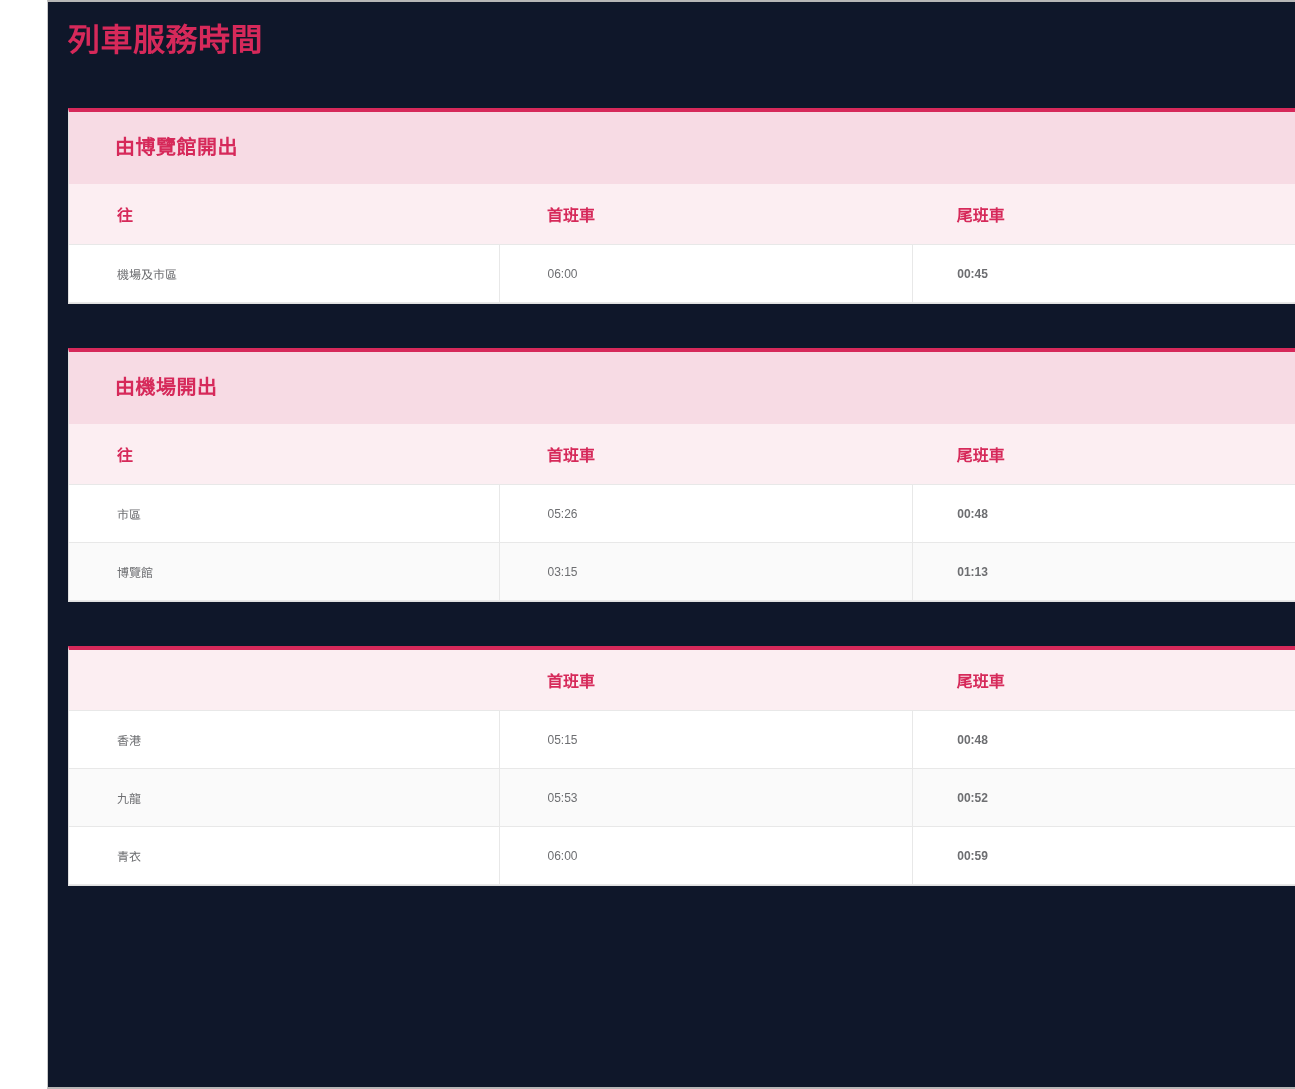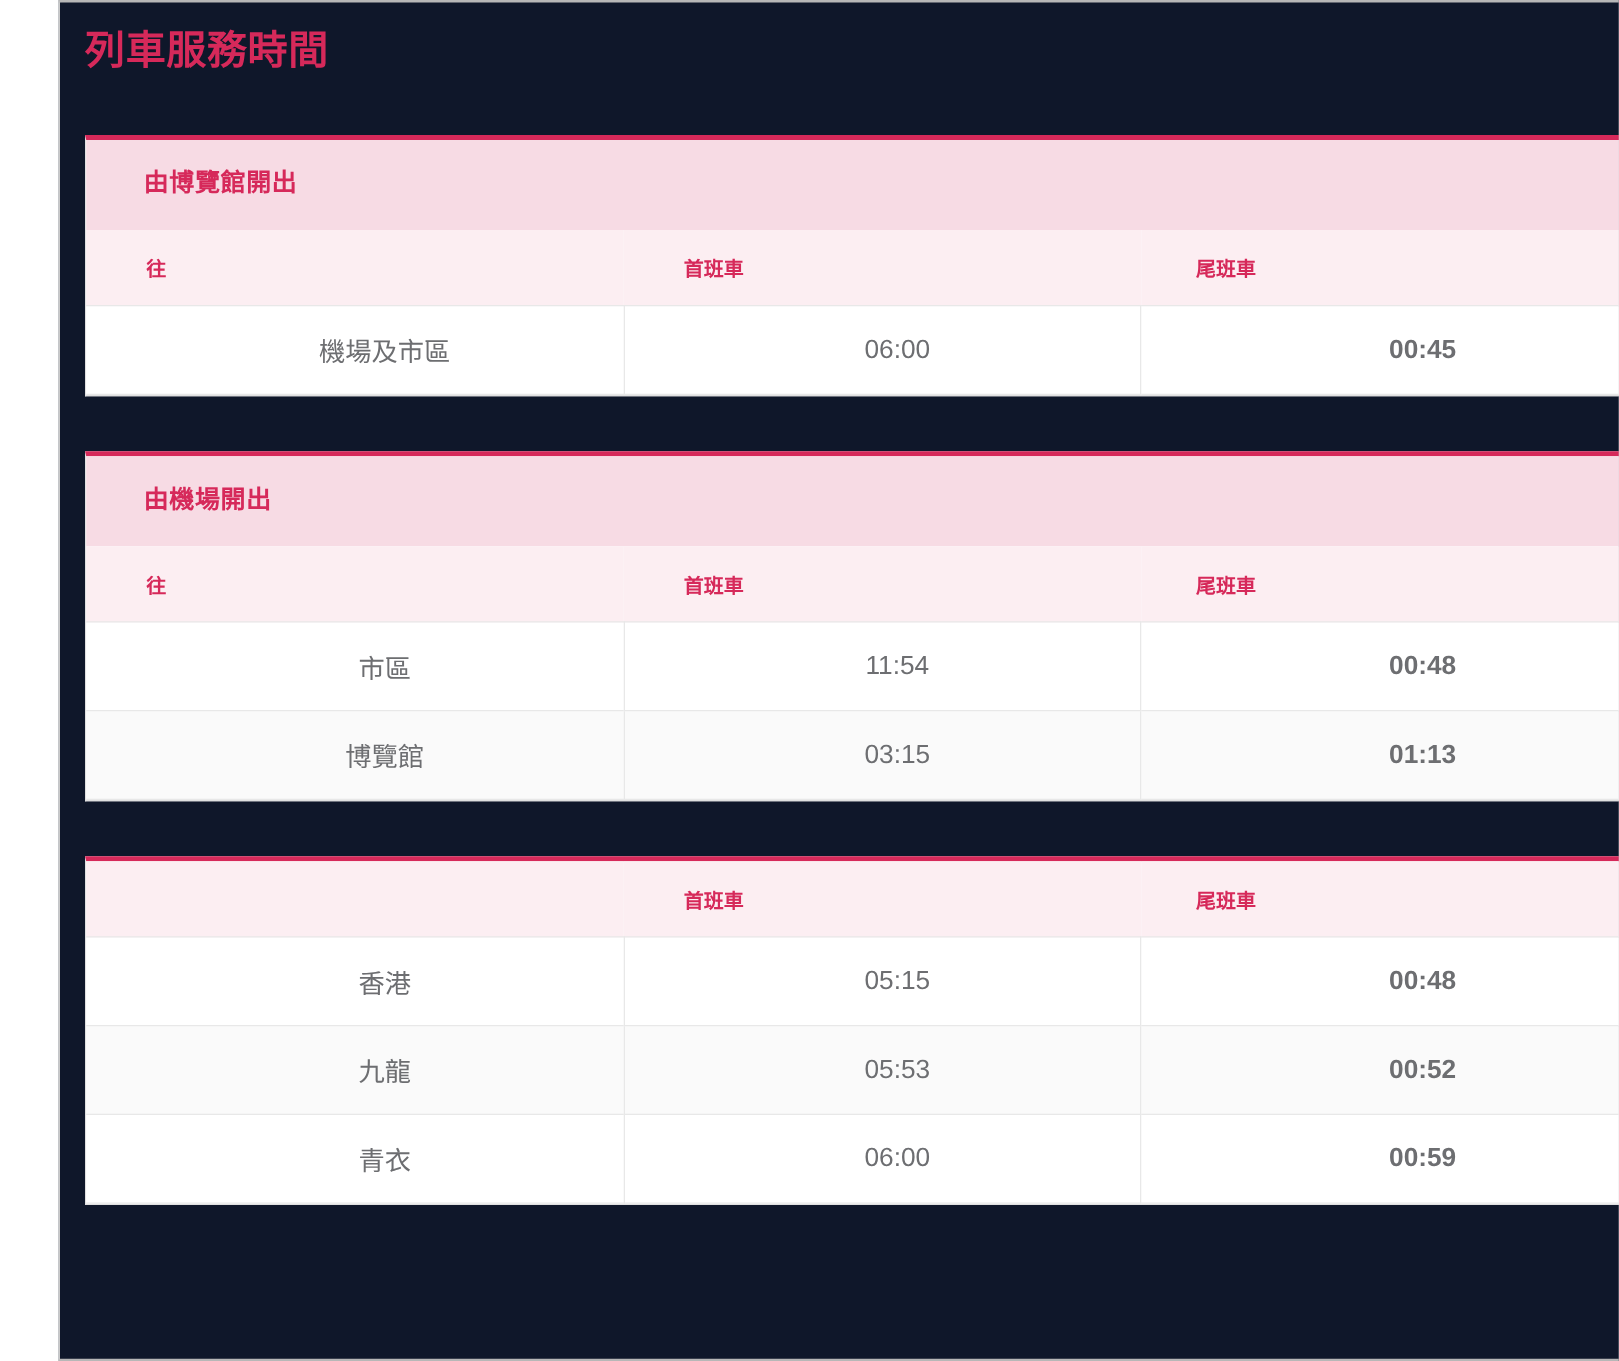--- a/index.html
+++ b/index.html
@@ -97,32 +97,32 @@
     border: none;
     vertical-align: middle;
   }
   table.sched thead th.h1 { padding-left: 48px; }
   table.sched thead th.h2 { padding-left: 48px; }
   table.sched thead th.h3 { padding-left: 44px; }
 
   table.sched tbody td {
     background: #ffffff;
     color: #6d6e71;
-    font-size: 21px;
+    font-size: 12px;
     font-weight: normal;
-    text-align: center;
+    text-align: left;
     padding: 20px 0 20px 0;
     height: 58px;
     box-sizing: border-box;
     border-top: 1px solid #e8e8e8;
     border-right: 1px solid #e8e8e8;
     vertical-align: middle;
   }
   table.sched tbody td.d1 { padding-left: 48px; }
-  table.sched tbody td.d2 { padding-left: 24px; }
+  table.sched tbody td.d2 { padding-left: 48px; }
   table.sched tbody td.d3 { padding-left: 44px; border-right: none; font-weight: bold; }
 
   table.sched tbody tr:nth-child(even) td {
     background: #fafafa;
   }
 
   table.sched tbody tr:last-child td {
     border-bottom: 1px solid #e8e8e8;
   }
 </style>
@@ -171,21 +171,21 @@
         <thead>
           <tr>
             <th class="h1">往</th>
             <th class="h2">首班車</th>
             <th class="h3">尾班車</th>
           </tr>
         </thead>
         <tbody>
           <tr>
             <td class="d1">市區</td>
-            <td class="d2">11:54</td>
+            <td class="d2">05:26</td>
             <td class="d3">00:48</td>
           </tr>
           <tr>
             <td class="d1">博覽館</td>
             <td class="d2">03:15</td>
             <td class="d3">01:13</td>
           </tr>
         </tbody>
       </table>
     </section>

